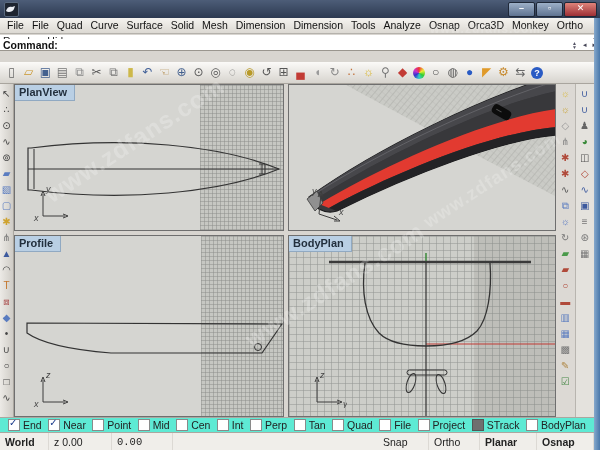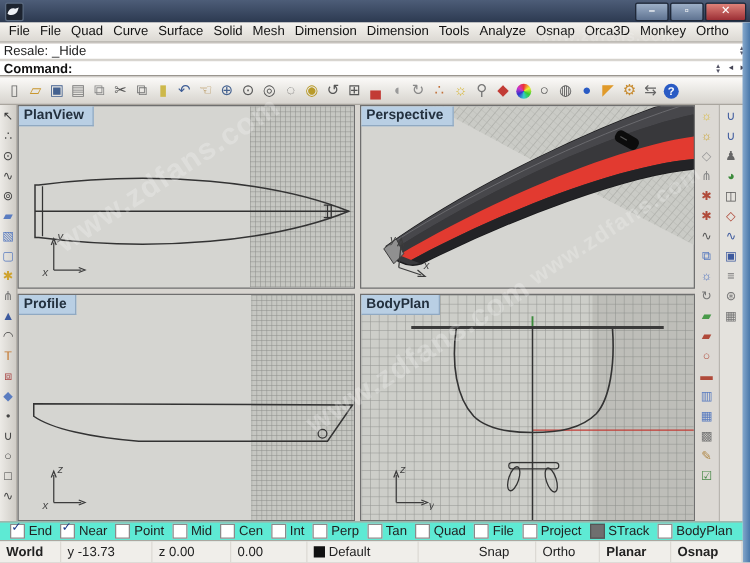--- a/index.html
+++ b/index.html
@@ -18,21 +18,21 @@
   .wbtn.close{width:31px;background:linear-gradient(#e0837a,#9c2f35);}
 
   
   .menubar{left:0;top:18px;width:600px;height:16px;background:linear-gradient(#f5f3ef,#dcd9d3);
            border-bottom:1px solid #b5b2ac;display:flex;align-items:center;font-size:10.5px;color:#111;padding-left:3px;}
   .menu-item{padding:0 4px;line-height:15px;}
 
   
   .cmdhist{left:0;top:35px;width:600px;height:13px;background:#fff;border-bottom:1px solid #d5d2cc;
            font-size:10.5px;color:#222;display:flex;align-items:center;padding-left:3px;}
-  .cmdline{left:0;top:49px;width:600px;height:12px;background:#fff;border-bottom:1px solid #9a968f;
+  .cmdline{left:0;top:39px;width:600px;height:12px;background:#fff;border-bottom:1px solid #9a968f;
            font-size:10.5px;font-weight:bold;color:#111;display:flex;align-items:center;padding-left:3px;}
   .cmd-controls{margin-left:auto;display:flex;align-items:center;gap:6px;padding-right:4px;}
   .mini{font-size:5px;color:#556;display:flex;flex-direction:column;line-height:4px;}
   .arrbtn{font-size:7px;color:#445;line-height:8px;}
 
   
   .toolbar{left:0;top:62px;width:600px;height:22px;background:linear-gradient(#fbfaf8,#d7d4ce);
            border-bottom:1px solid #a9a59e;display:flex;align-items:center;padding-left:3px;}
   .tbicon{width:17px;height:17px;font-size:12px;line-height:17px;text-align:center;flex:0 0 auto;}
   .tbicon.badge{width:12px;height:12px;line-height:12px;border-radius:50%;font-size:9px;font-weight:bold;margin:0 2px;}
@@ -283,21 +283,20 @@
       </g>
   </svg>
   <svg class="axis" width="40" height="40">
     <line x1="12" y1="32" x2="14" y2="12"></line>
       <path d="M11,15 L14,9 L16,15"></path>
     <line x1="12" y1="32" x2="30" y2="38"></line>
       <path d="M27,34 L33,39 L27,39"></path>
     <text x="5" y="12">y</text>
     <text x="32" y="33">x</text>
   </svg>
-  <div class="vp-title">Perspective</div>
 </div>
 
 <div class="abs viewport" id="vp-profile">
   <div class="gridfine" style="right:0;width:82px;"></div>
   <svg class="vp-draw" width="270" height="182" viewBox="0 0 270 182">
     <path d="M12,87 L12,97 C26,107 58,114 96,117 L247,117 L267,88 Z" fill="none" stroke="#333" stroke-width="1.2"></path>
     <circle cx="243" cy="111" r="3.5" fill="none" stroke="#333" stroke-width="1"></circle>
   </svg>
   <svg class="axis" width="40" height="40">
     <line x1="10" y1="34" x2="10" y2="12"></line>
@@ -386,32 +385,25 @@
     <span class="osnap">
       <span class="cb unchecked"></span>
       <span class="lbl">BodyPlan</span>
     </span>
   </div>
 
 <div class="abs statusbar" id="statusbar">
     <div class="pane bold" style="min-width: 38px;">
       <span>World</span>
     </div>
-    <div class="pane" style="min-width: 62px;">
-      <span>y -13.73</span>
-    </div>
     <div class="pane" style="min-width: 52px;">
       <span>z 0.00</span>
     </div>
-    <div class="pane" style="min-width: 50px;">
+    <div class="pane" style="min-width: 50px; font-family: Liberation Mono, monospace;">
       <span>0.00</span>
-    </div>
-    <div class="pane" style="min-width: 78px;">
-      <span class="swatch" style="background: rgb(17, 17, 17);"></span>
-      <span>Default</span>
     </div>
     <div class="pane spacer" style="min-width: 40px;">
       <span>Snap</span>
     </div>
     <div class="pane" style="min-width: 40px;">
       <span>Ortho</span>
     </div>
     <div class="pane bold" style="min-width: 46px;">
       <span>Planar</span>
     </div>

